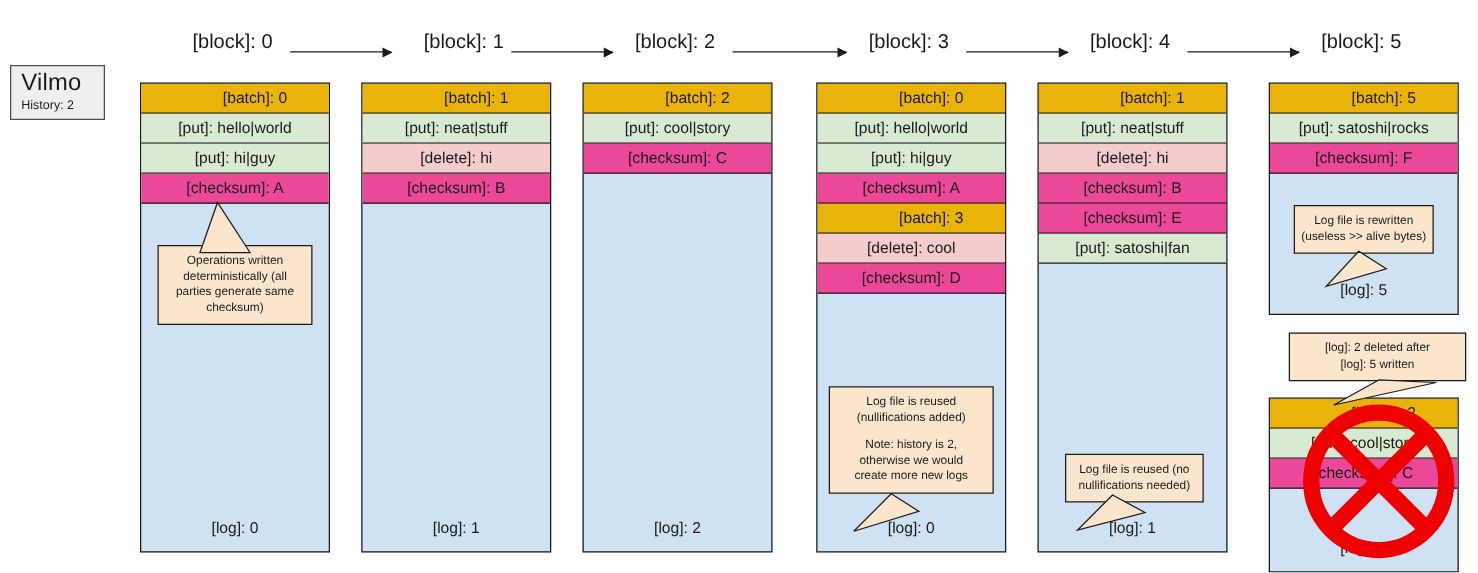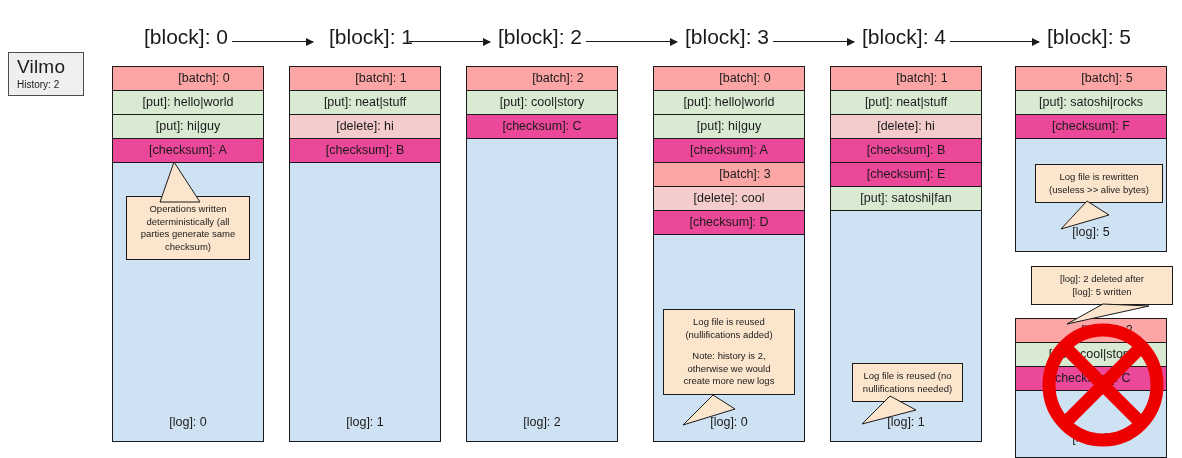--- a/index.html
+++ b/index.html
@@ -39,21 +39,21 @@
     color: #1a1a1a;
     line-height: 13px;
   }
 
   
   .chain-label {
     position: absolute;
     top: 25px;
     width: 152px;
     text-align: center;
-    font-size: 21px;
+    font-size: 16px;
     color: #1a1a1a;
     white-space: nowrap;
   }
   .chain-arrow {
     position: absolute;
     top: 41px;
     height: 1px;
     background: #1a1a1a;
   }
   .chain-arrow::after {
@@ -78,21 +78,21 @@
   .row {
     height: 24px;
     line-height: 23px;
     border-bottom: 1px solid #1a1a1a;
     text-align: center;
     font-size: 12.5px;
     color: #1a1a1a;
     box-sizing: border-box;
     white-space: nowrap;
   }
-  .row.batch    { background: #fca5a5; padding-left: 32px; }
+  .row.batch    { background: #eab308; padding-left: 32px; }
   .row.checksum { background: #ec4899; }
   .row.put      { background: #d9ead3; }
   .row.delete   { background: #f4cccc; }
   .row.nullify  { background: #d9d2e9; }
 
   .log-name {
     position: absolute;
     left: 0;
     right: 0;
     bottom: 12px;
@@ -214,21 +214,21 @@
     </div>
     <svg class="tail" width="58" height="30" style="left: 862px; top: 396px;">
       <polygon points="28,0 0,28 54,14" fill="#fce5cd" stroke="#1a1a1a" stroke-width="1"></polygon>
     </svg>
     <div class="log-box" style="left: 1015px; top: 66px; height: 186px;">
       <div class="row batch">[batch]: 5</div>
       <div class="row put">[put]: satoshi|rocks</div>
       <div class="row checksum">[checksum]: F</div>
       <div class="log-name">[log]: 5</div>
     </div>
-    <div class="callout" style="left: 1035px; top: 164px; width: 128px;">
+    <div class="callout" style="left: 1035px; top: 164px; width: 112px;">
       <p>Log file is rewritten</p>
       <p>(useless &gt;&gt; alive bytes)</p>
     </div>
     <svg class="tail" width="52" height="30" style="left: 1061px; top: 201px;">
       <polygon points="26,0 0,28 48,14" fill="#fce5cd" stroke="#1a1a1a" stroke-width="1"></polygon>
     </svg>
   </div>
 
 <div id="deleted">
     <div class="log-box" style="left: 1015px; top: 318px; height: 140px;">

